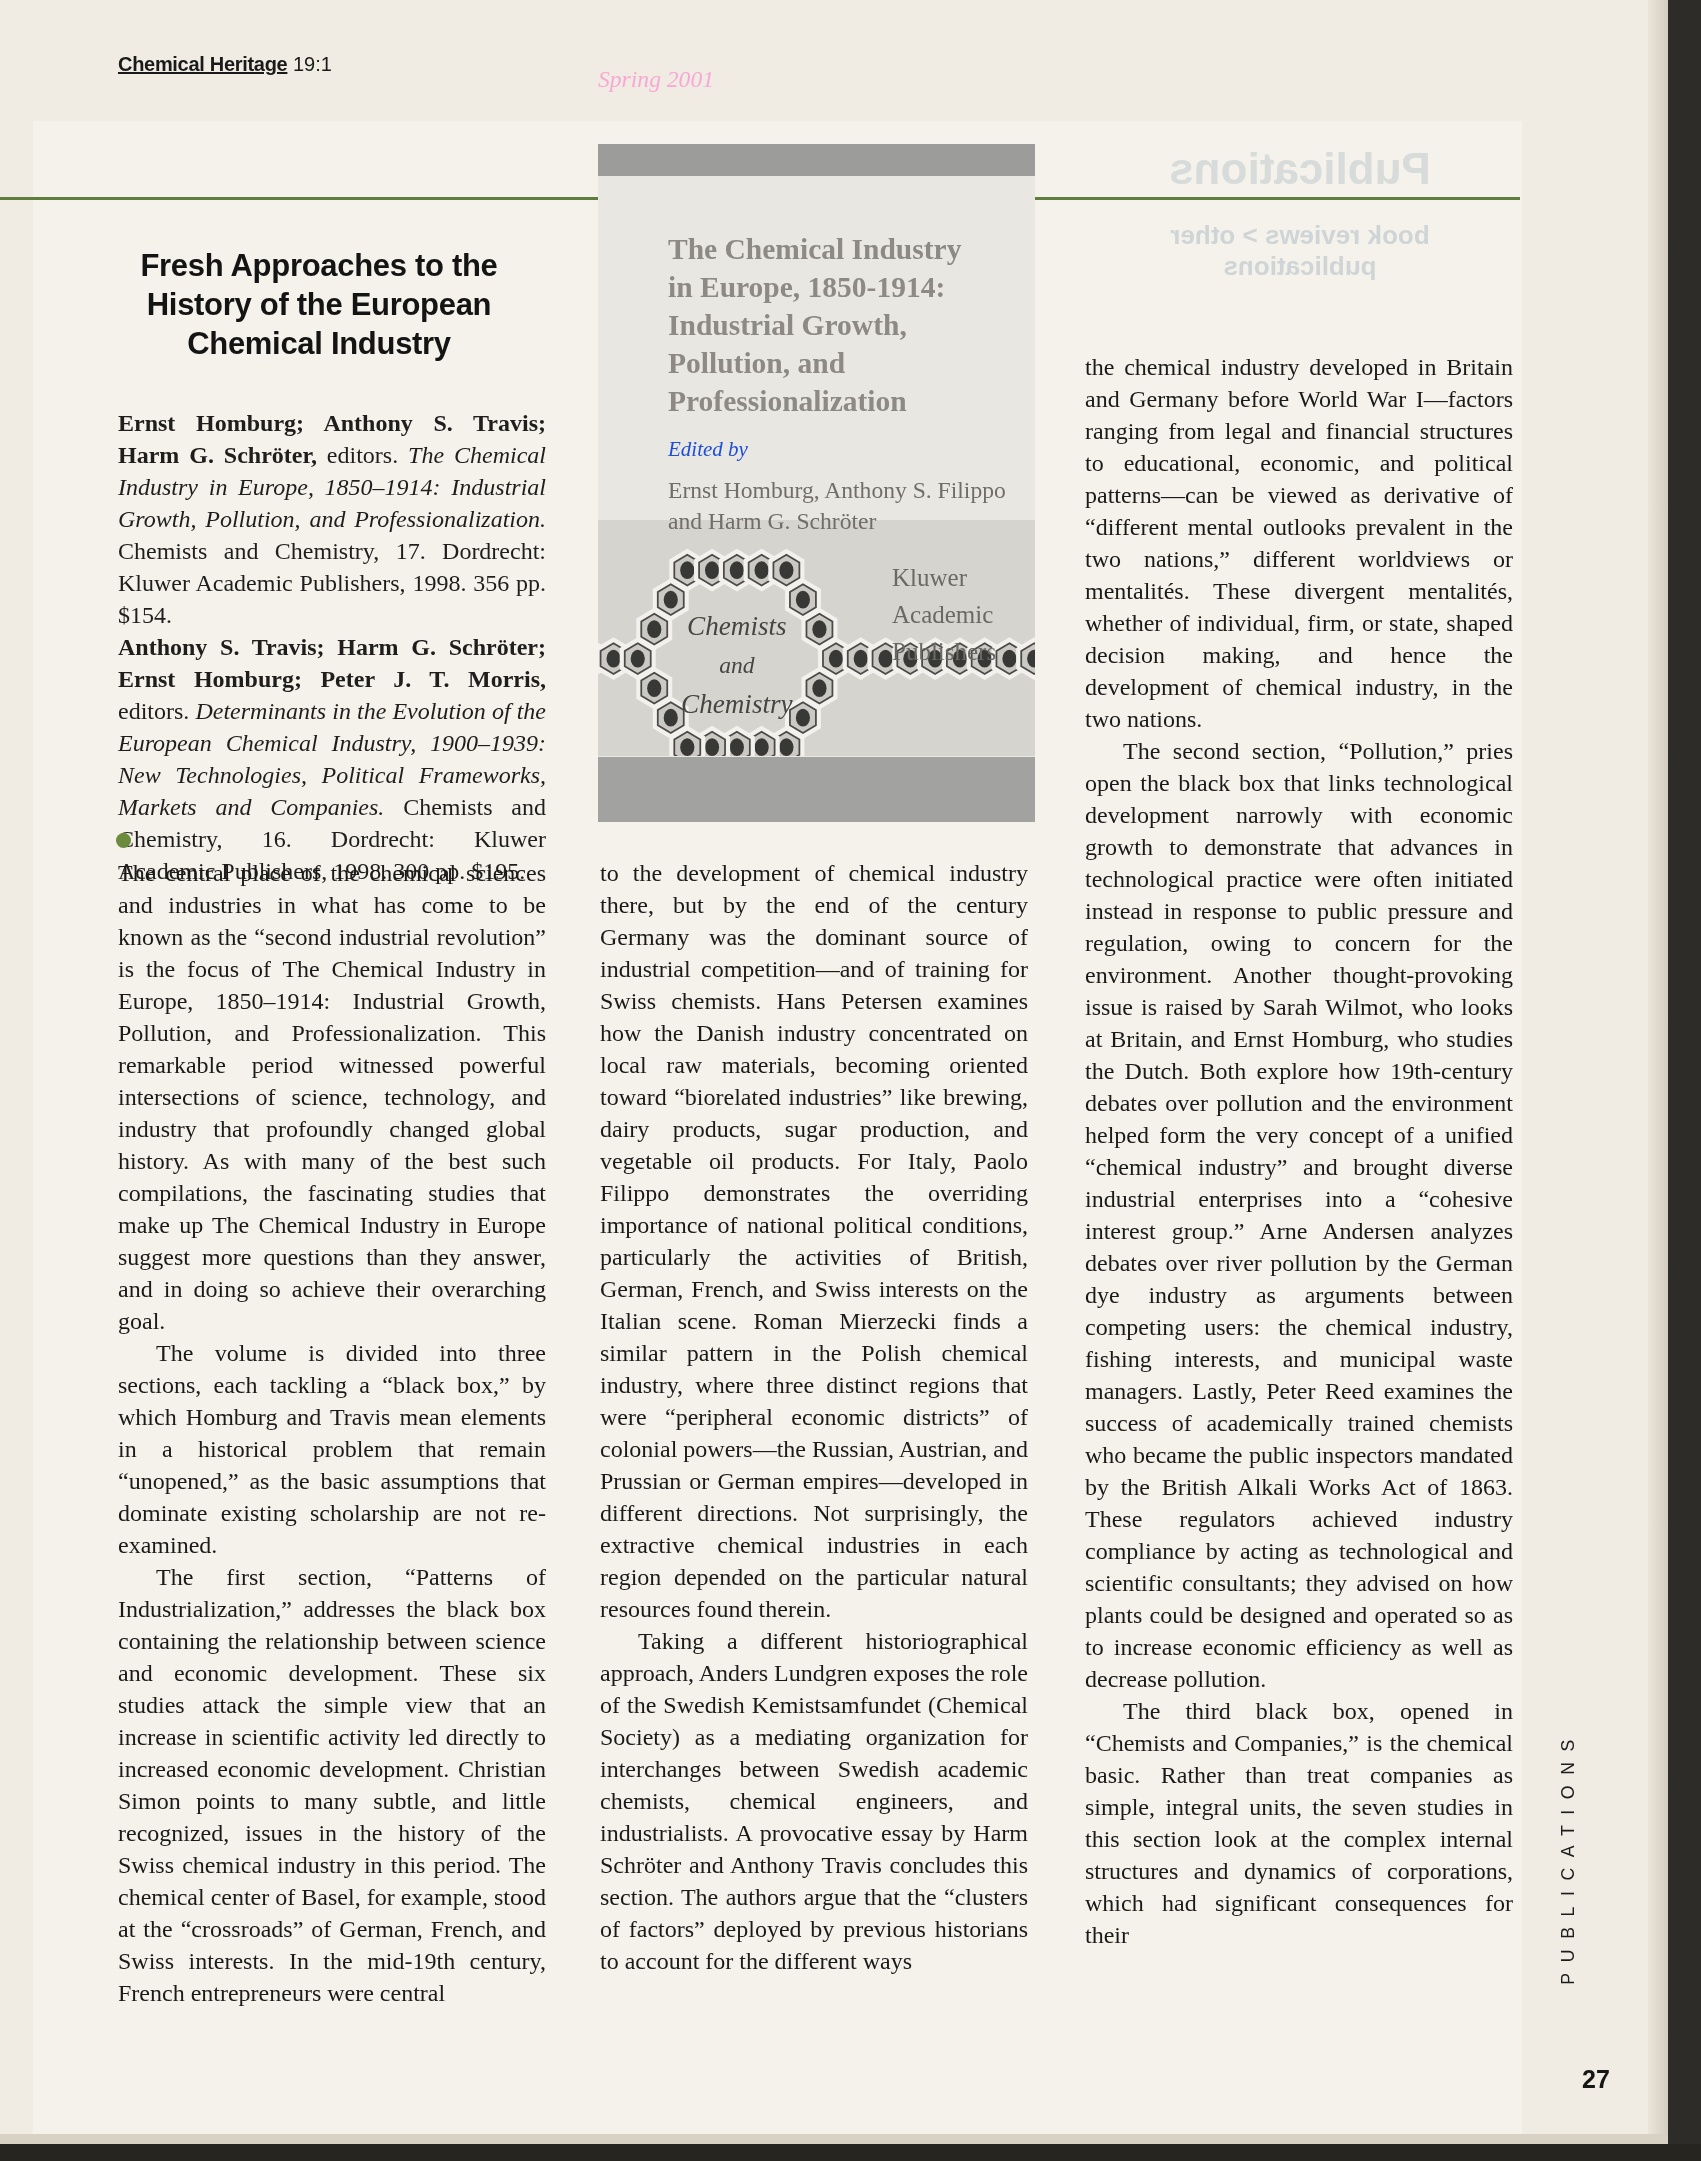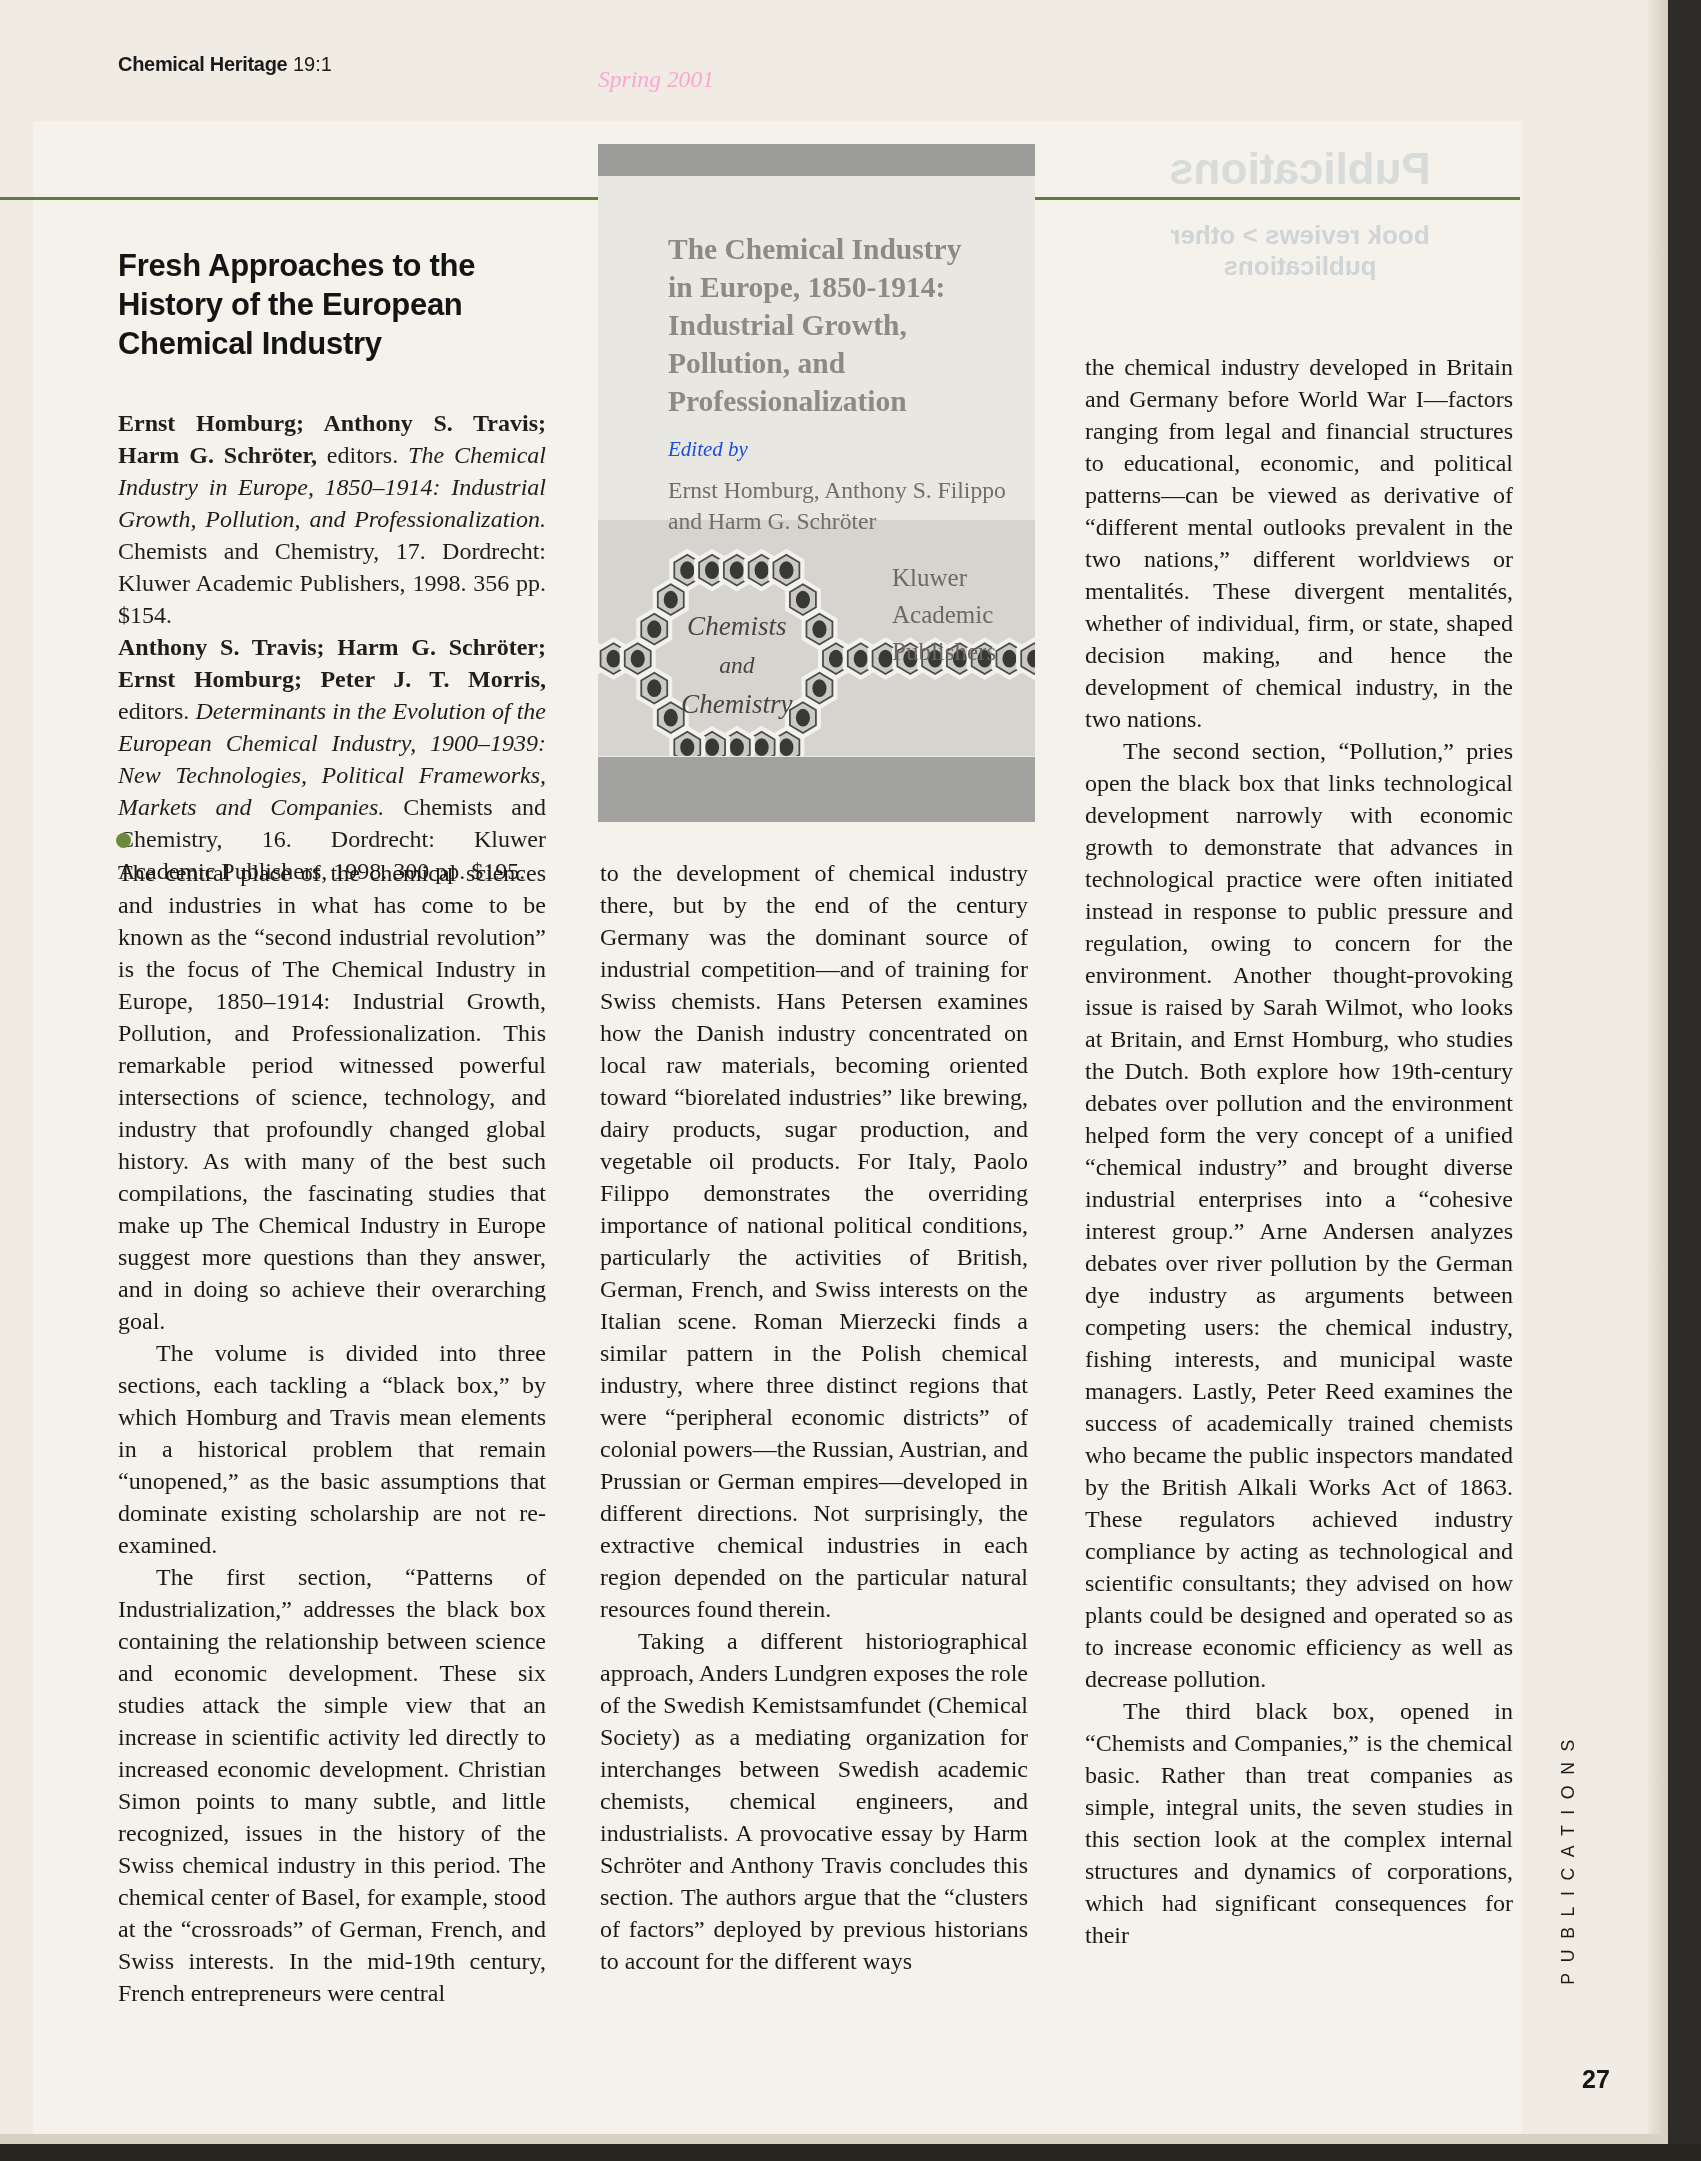--- a/index.html
+++ b/index.html
@@ -11,38 +11,38 @@
   
   .edge-right-light{position:absolute;left:1648px;top:0;width:20px;height:2144px;
                     background:linear-gradient(to right,#eae6da,#d2cdbf);}
   .edge-right-dark{position:absolute;left:1668px;top:0;width:33px;height:2161px;background:#2d2c29;}
   .edge-bottom-light{position:absolute;left:0;top:2134px;width:1668px;height:10.6px;background:#d7d2c4;}
   .edge-bottom-dark{position:absolute;left:0;top:2144px;width:1701px;height:17px;background:#262520;}
 
   
   .hdr-left{position:absolute;left:118px;top:53px;font-family:"Liberation Sans",sans-serif;
             font-size:20px;color:#1a1a1a;}
-  .hdr-left strong{font-weight:bold;letter-spacing:-0.3px;}
+  .hdr-left strong{font-weight:bold;letter-spacing:-0.3px;text-decoration:underline;}
   .hdr-season{position:absolute;left:598px;top:66px;font-style:italic;font-size:23.6px;color:#f9a8d4;}
 
   
   .rule{position:absolute;top:197px;height:3px;background:#5f7d3c;}
   .rule.left{left:0;width:598px;}
   .rule.right{left:1034px;width:486px;}
 
   
   .ghost{position:absolute;left:1093px;width:414px;text-align:center;transform:scaleX(-1);
          font-family:"Liberation Sans",sans-serif;font-weight:bold;pointer-events:none;}
   .ghost.title{top:144px;font-size:44px;color:rgba(131,153,170,0.26);}
   .ghost.subtitle{top:220px;font-size:26px;color:rgba(131,153,170,0.32);}
 
   
   .article-heading{position:absolute;left:118px;top:246px;width:402px;
                    font-family:"Liberation Sans",sans-serif;font-weight:bold;
-                   font-size:31px;line-height:39px;letter-spacing:-0.3px;color:#141414;}
+                   font-size:31px;line-height:39px;letter-spacing:-0.3px;color:#141414;text-align:center;}
   .citation{position:absolute;left:118px;width:428px;font-size:24px;line-height:32px;
             text-align:justify;color:#1f1e1c;}
   .citation.c1{top:383px;}
   .citation.c2{top:607px;}
   .citation strong{font-weight:bold;}
   .citation em{font-style:italic;}
   .series-dot{position:absolute;left:116px;top:833px;width:15.4px;height:15.4px;border-radius:50%;
               background:#6c8b3d;}
 
   

